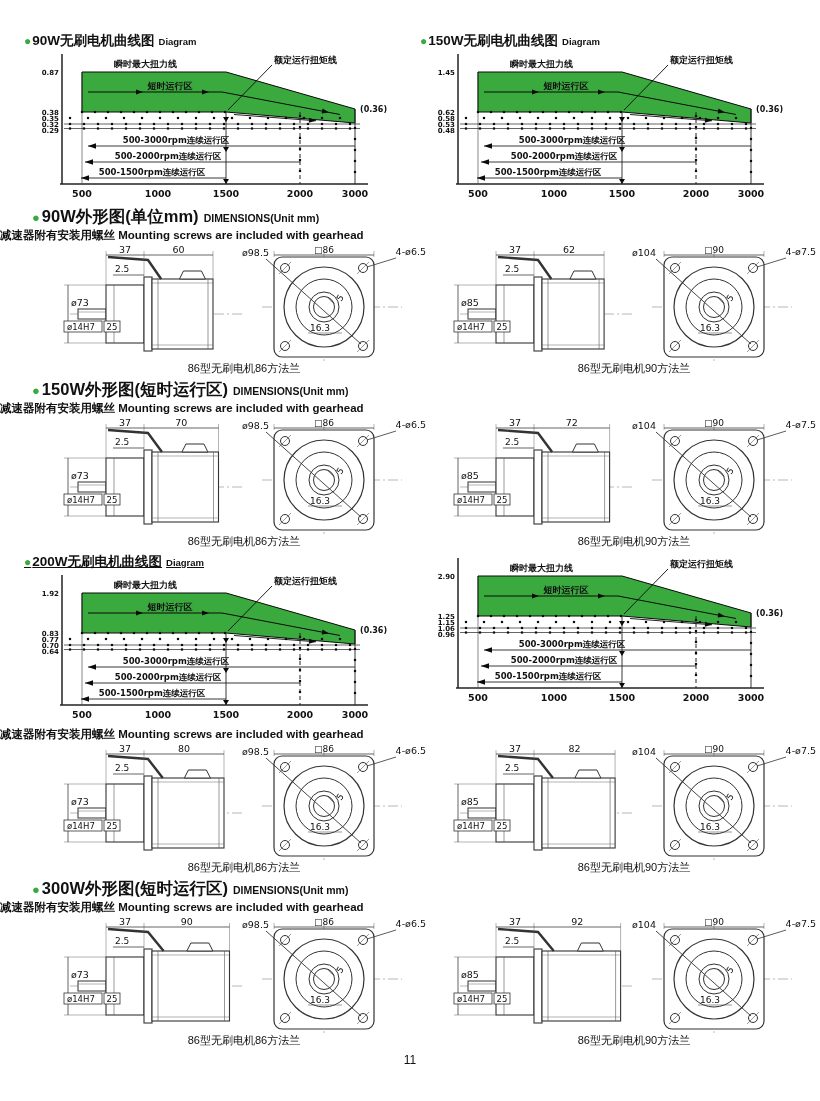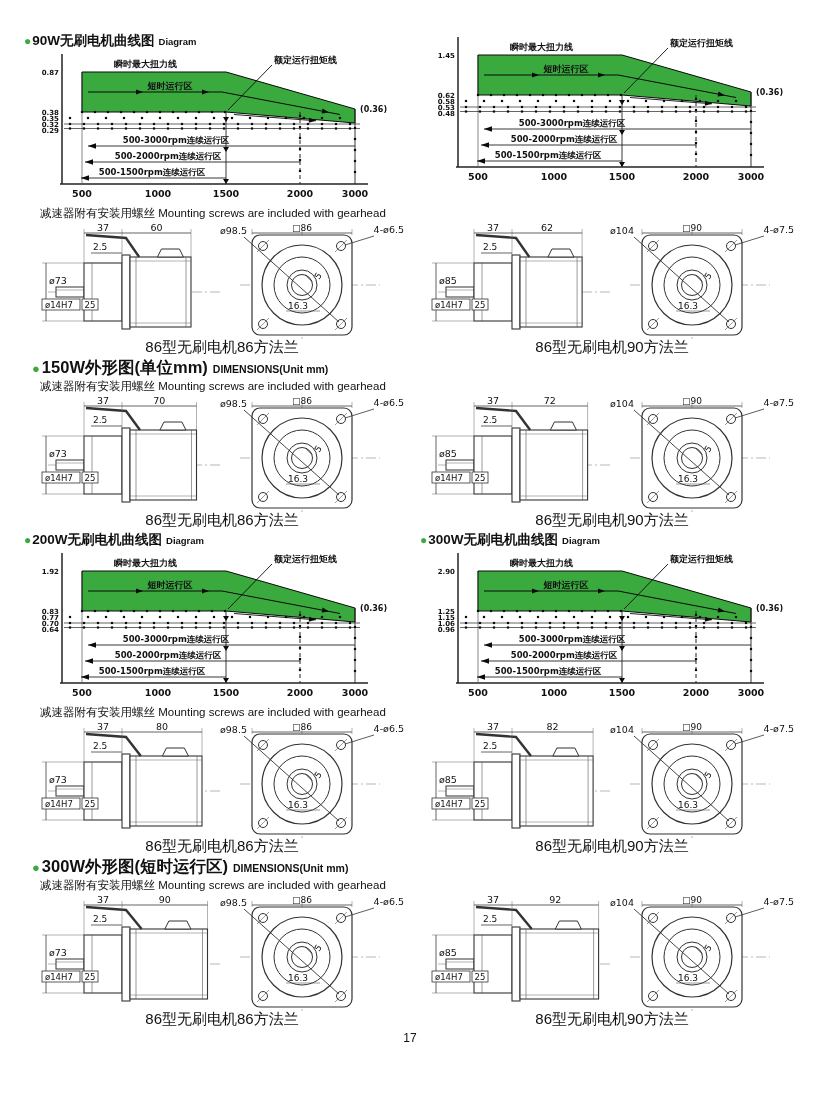--- a/index.html
+++ b/index.html
@@ -12,25 +12,25 @@
   .chart-block{width:380px;}
   .chart-title{font-weight:bold;font-size:13.5px;line-height:16px;white-space:nowrap;}
   .chart-title .bullet{color:#3aaa3f;font-size:12px;margin-right:1px;}
   .chart-title .t-en{font-size:9.5px;font-weight:bold;margin-left:4px;}
   .chart-svg{display:block;width:372px;height:152px;}
   .dim-section{margin-top:4px;}
   .dim-header{padding-left:32px;line-height:20px;white-space:nowrap;}
   .dim-header .bullet{color:#3aaa3f;font-size:13px;margin-right:2px;}
   .dim-header .h-cn{font-weight:bold;font-size:16.5px;}
   .dim-header .h-en{font-weight:bold;font-size:10.5px;margin-left:5px;}
-  .dim-note{padding-left:40px;font-size:11.5px;font-weight:400;line-height:15px;white-space:nowrap;}
-  .dim-row{display:flex;gap:18px;padding-left:36px;margin-top:2px;}
+  .dim-note{font-size:11.5px;font-weight:700;line-height:15px;white-space:nowrap;}
+  .dim-row{display:flex;gap:18px;padding-left:36px;margin-top:2px;justify-content:flex-end;}
   .dim-col{width:372px;}
   .dim-svg{display:block;width:372px;height:118px;}
-  .dim-cap{text-align:center;font-size:15px;margin-top:-1px;line-height:13px;}
+  .dim-cap{text-align:center;font-size:11px;margin-top:-1px;line-height:13px;}
   .page-number{text-align:center;font-size:12px;margin-top:6px;}
 </style>
 </head>
 <body>
 
 <div class="page">
 
   <div class="charts-row">
     <div class="chart-block">
       <div class="chart-title">
@@ -157,20 +157,23 @@
           <text x="35" y="83" font-size="7" fill="#111" font-family="&quot;DejaVu Sans&quot;,&quot;Liberation Sans&quot;,sans-serif" text-anchor="end" font-weight="bold">0.29</text>
           <text x="336" y="62" font-size="8" fill="#111" font-family="&quot;DejaVu Sans&quot;,&quot;Liberation Sans&quot;,sans-serif" font-weight="bold">(0.36)</text>
           <text x="58" y="147" font-size="9.5" fill="#111" font-family="&quot;DejaVu Sans&quot;,&quot;Liberation Sans&quot;,sans-serif" text-anchor="middle" font-weight="bold">500</text>
           <text x="134" y="147" font-size="9.5" fill="#111" font-family="&quot;DejaVu Sans&quot;,&quot;Liberation Sans&quot;,sans-serif" text-anchor="middle" font-weight="bold">1000</text>
           <text x="202" y="147" font-size="9.5" fill="#111" font-family="&quot;DejaVu Sans&quot;,&quot;Liberation Sans&quot;,sans-serif" text-anchor="middle" font-weight="bold">1500</text>
           <text x="276" y="147" font-size="9.5" fill="#111" font-family="&quot;DejaVu Sans&quot;,&quot;Liberation Sans&quot;,sans-serif" text-anchor="middle" font-weight="bold">2000</text>
           <text x="331" y="147" font-size="9.5" fill="#111" font-family="&quot;DejaVu Sans&quot;,&quot;Liberation Sans&quot;,sans-serif" text-anchor="middle" font-weight="bold">3000</text>
         </svg>
     </div>
     <div class="chart-block">
+      <div class="chart-title">
+        <span class="bullet">●</span><span class="t-cn">150W无刷电机曲线图</span><span class="t-en">Diagram</span>
+      </div>
       <svg class="chart-svg" id="chart-1" viewBox="0 0 372 152">
           <line x1="38" y1="4" x2="38" y2="134" stroke="#222" stroke-width="1.5"></line>
           <line x1="36" y1="134" x2="344" y2="134" stroke="#222" stroke-width="1.5"></line>
           <line x1="58" y1="22" x2="58" y2="134" stroke="#555" stroke-width="0.7"></line>
           <polygon points="58,22 202,22 331,59 331,73 202,62 58,62" fill="#3aaa3f" stroke="#0a0a0a" stroke-width="1"></polygon>
           <line x1="64" y1="42" x2="198" y2="42" stroke="#0a0a0a" stroke-width="1"></line>
           <polygon points="112,39.6 119,42 112,44.4" fill="#0a0a0a"></polygon>
           <polygon points="178,39.6 185,42 178,44.4" fill="#0a0a0a"></polygon>
           <line x1="198" y1="42" x2="316" y2="64.5" stroke="#0a0a0a" stroke-width="1"></line>
           <polygon points="-7,-2.6 0,0 -7,2.6" fill="#0a0a0a" transform="translate(305 62.4) rotate(11)"></polygon>
@@ -287,20 +290,23 @@
           <text x="58" y="147" font-size="9.5" fill="#111" font-family="&quot;DejaVu Sans&quot;,&quot;Liberation Sans&quot;,sans-serif" text-anchor="middle" font-weight="bold">500</text>
           <text x="134" y="147" font-size="9.5" fill="#111" font-family="&quot;DejaVu Sans&quot;,&quot;Liberation Sans&quot;,sans-serif" text-anchor="middle" font-weight="bold">1000</text>
           <text x="202" y="147" font-size="9.5" fill="#111" font-family="&quot;DejaVu Sans&quot;,&quot;Liberation Sans&quot;,sans-serif" text-anchor="middle" font-weight="bold">1500</text>
           <text x="276" y="147" font-size="9.5" fill="#111" font-family="&quot;DejaVu Sans&quot;,&quot;Liberation Sans&quot;,sans-serif" text-anchor="middle" font-weight="bold">2000</text>
           <text x="331" y="147" font-size="9.5" fill="#111" font-family="&quot;DejaVu Sans&quot;,&quot;Liberation Sans&quot;,sans-serif" text-anchor="middle" font-weight="bold">3000</text>
         </svg>
     </div>
   </div>
 
   <section class="dim-section">
+    <div class="dim-header">
+      <span class="bullet">●</span><span class="h-cn">90W外形图(单位mm)</span><span class="h-en">DIMENSIONS(Unit mm)</span>
+    </div>
     <div class="dim-note">
       <span>减速器附有安装用螺丝</span> <span>Mounting screws are included with gearhead</span>
     </div>
     <div class="dim-row">
       <div class="dim-col">
         <svg class="dim-svg" id="dim-0-left" viewBox="0 0 372 118">
             <line x1="12" y1="69" x2="186" y2="69" stroke="#888" stroke-width="0.6" stroke-dasharray="10,3,2,3"></line>
             <rect x="20" y="64" width="28" height="10" fill="#fff" stroke="#333" stroke-width="1"></rect>
             <line x1="20" y1="67" x2="48" y2="67" stroke="#666" stroke-width="0.5"></line>
             <rect x="48" y="40" width="38" height="58" fill="#fff" stroke="#333" stroke-width="1.1"></rect>
@@ -418,21 +424,21 @@
             <text x="252" y="86" font-size="9" fill="#111" font-family="&quot;DejaVu Sans&quot;,&quot;Liberation Sans&quot;,sans-serif">16.3</text>
             <line x1="250" y1="88" x2="284" y2="88" stroke="#555" stroke-width="0.6"></line>
           </svg>
         <div class="dim-cap">86型无刷电机90方法兰</div>
       </div>
     </div>
   </section>
 
   <section class="dim-section">
     <div class="dim-header">
-      <span class="bullet">●</span><span class="h-cn">150W外形图(单位mm)</span><span class="h-en">DIMENSIONS(Unit mm)</span>
+      <span class="bullet">●</span><span class="h-cn">150W外形图(短时运行区)</span><span class="h-en">DIMENSIONS(Unit mm)</span>
     </div>
     <div class="dim-note">
       <span>减速器附有安装用螺丝</span> <span>Mounting screws are included with gearhead</span>
     </div>
     <div class="dim-row">
       <div class="dim-col">
         <svg class="dim-svg" id="dim-1-left" viewBox="0 0 372 118">
             <line x1="12" y1="69" x2="186" y2="69" stroke="#888" stroke-width="0.6" stroke-dasharray="10,3,2,3"></line>
             <rect x="20" y="64" width="28" height="10" fill="#fff" stroke="#333" stroke-width="1"></rect>
             <line x1="20" y1="67" x2="48" y2="67" stroke="#666" stroke-width="0.5"></line>
@@ -549,21 +555,21 @@
             <text x="368" y="10" font-size="9.5" fill="#111" font-family="&quot;DejaVu Sans&quot;,&quot;Liberation Sans&quot;,sans-serif" text-anchor="end">4-ø7.5</text>
             <text x="283" y="57" font-size="9" fill="#111" font-family="&quot;DejaVu Sans&quot;,&quot;Liberation Sans&quot;,sans-serif" transform="rotate(-55 283 57)">5</text>
             <text x="252" y="86" font-size="9" fill="#111" font-family="&quot;DejaVu Sans&quot;,&quot;Liberation Sans&quot;,sans-serif">16.3</text>
             <line x1="250" y1="88" x2="284" y2="88" stroke="#555" stroke-width="0.6"></line>
           </svg>
         <div class="dim-cap">86型无刷电机90方法兰</div>
       </div>
     </div>
   </section>
 
-  <div class="charts-row" style="margin-top:6px;">
+  <div class="charts-row" style="margin-top:6px;text-decoration:underline;">
     <div class="chart-block">
       <div class="chart-title">
         <span class="bullet">●</span><span class="t-cn">200W无刷电机曲线图</span><span class="t-en">Diagram</span>
       </div>
       <svg class="chart-svg" id="chart-2" viewBox="0 0 372 152">
           <line x1="38" y1="4" x2="38" y2="134" stroke="#222" stroke-width="1.5"></line>
           <line x1="36" y1="134" x2="344" y2="134" stroke="#222" stroke-width="1.5"></line>
           <line x1="58" y1="22" x2="58" y2="134" stroke="#555" stroke-width="0.7"></line>
           <polygon points="58,22 202,22 331,59 331,73 202,62 58,62" fill="#3aaa3f" stroke="#0a0a0a" stroke-width="1"></polygon>
           <line x1="64" y1="42" x2="198" y2="42" stroke="#0a0a0a" stroke-width="1"></line>
@@ -682,23 +688,20 @@
           <text x="35" y="83" font-size="7" fill="#111" font-family="&quot;DejaVu Sans&quot;,&quot;Liberation Sans&quot;,sans-serif" text-anchor="end" font-weight="bold">0.64</text>
           <text x="336" y="62" font-size="8" fill="#111" font-family="&quot;DejaVu Sans&quot;,&quot;Liberation Sans&quot;,sans-serif" font-weight="bold">(0.36)</text>
           <text x="58" y="147" font-size="9.5" fill="#111" font-family="&quot;DejaVu Sans&quot;,&quot;Liberation Sans&quot;,sans-serif" text-anchor="middle" font-weight="bold">500</text>
           <text x="134" y="147" font-size="9.5" fill="#111" font-family="&quot;DejaVu Sans&quot;,&quot;Liberation Sans&quot;,sans-serif" text-anchor="middle" font-weight="bold">1000</text>
           <text x="202" y="147" font-size="9.5" fill="#111" font-family="&quot;DejaVu Sans&quot;,&quot;Liberation Sans&quot;,sans-serif" text-anchor="middle" font-weight="bold">1500</text>
           <text x="276" y="147" font-size="9.5" fill="#111" font-family="&quot;DejaVu Sans&quot;,&quot;Liberation Sans&quot;,sans-serif" text-anchor="middle" font-weight="bold">2000</text>
           <text x="331" y="147" font-size="9.5" fill="#111" font-family="&quot;DejaVu Sans&quot;,&quot;Liberation Sans&quot;,sans-serif" text-anchor="middle" font-weight="bold">3000</text>
         </svg>
     </div>
     <div class="chart-block">
-      <div class="chart-title">
-        <span class="bullet">●</span><span class="t-cn">300W无刷电机曲线图</span><span class="t-en">Diagram</span>
-      </div>
       <svg class="chart-svg" id="chart-3" viewBox="0 0 372 152">
           <line x1="38" y1="4" x2="38" y2="134" stroke="#222" stroke-width="1.5"></line>
           <line x1="36" y1="134" x2="344" y2="134" stroke="#222" stroke-width="1.5"></line>
           <line x1="58" y1="22" x2="58" y2="134" stroke="#555" stroke-width="0.7"></line>
           <polygon points="58,22 202,22 331,59 331,73 202,62 58,62" fill="#3aaa3f" stroke="#0a0a0a" stroke-width="1"></polygon>
           <line x1="64" y1="42" x2="198" y2="42" stroke="#0a0a0a" stroke-width="1"></line>
           <polygon points="112,39.6 119,42 112,44.4" fill="#0a0a0a"></polygon>
           <polygon points="178,39.6 185,42 178,44.4" fill="#0a0a0a"></polygon>
           <line x1="198" y1="42" x2="316" y2="64.5" stroke="#0a0a0a" stroke-width="1"></line>
           <polygon points="-7,-2.6 0,0 -7,2.6" fill="#0a0a0a" transform="translate(305 62.4) rotate(11)"></polygon>
@@ -1077,15 +1080,15 @@
             <text x="368" y="10" font-size="9.5" fill="#111" font-family="&quot;DejaVu Sans&quot;,&quot;Liberation Sans&quot;,sans-serif" text-anchor="end">4-ø7.5</text>
             <text x="283" y="57" font-size="9" fill="#111" font-family="&quot;DejaVu Sans&quot;,&quot;Liberation Sans&quot;,sans-serif" transform="rotate(-55 283 57)">5</text>
             <text x="252" y="86" font-size="9" fill="#111" font-family="&quot;DejaVu Sans&quot;,&quot;Liberation Sans&quot;,sans-serif">16.3</text>
             <line x1="250" y1="88" x2="284" y2="88" stroke="#555" stroke-width="0.6"></line>
           </svg>
         <div class="dim-cap">86型无刷电机90方法兰</div>
       </div>
     </div>
   </section>
 
-  <div class="page-number">17</div>
+  <div class="page-number">11</div>
 
 </div>
 
 </body></html>

